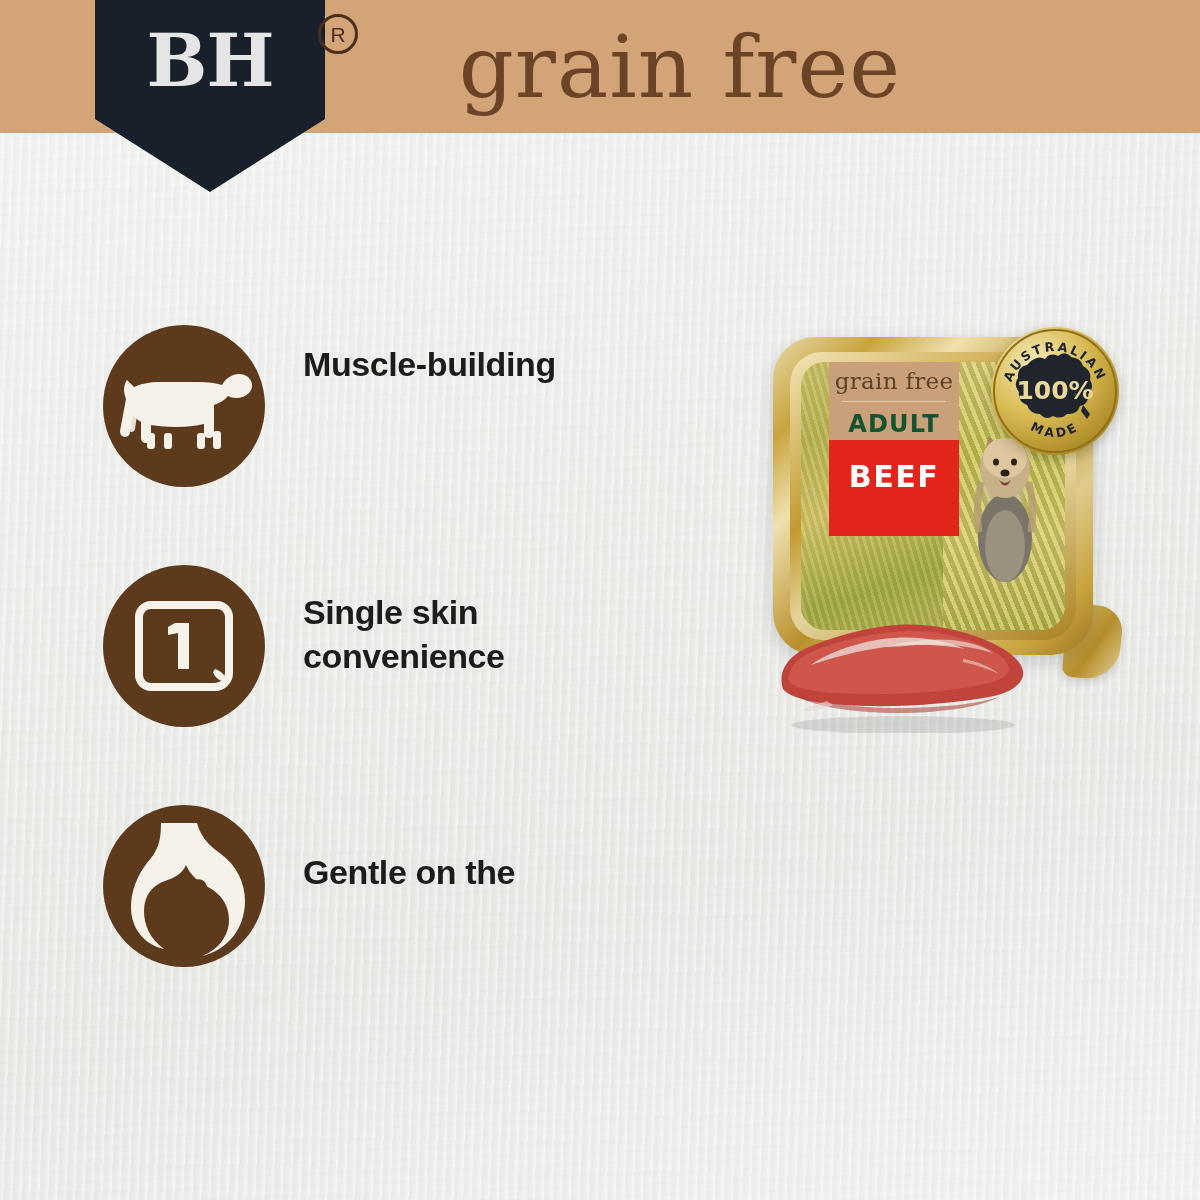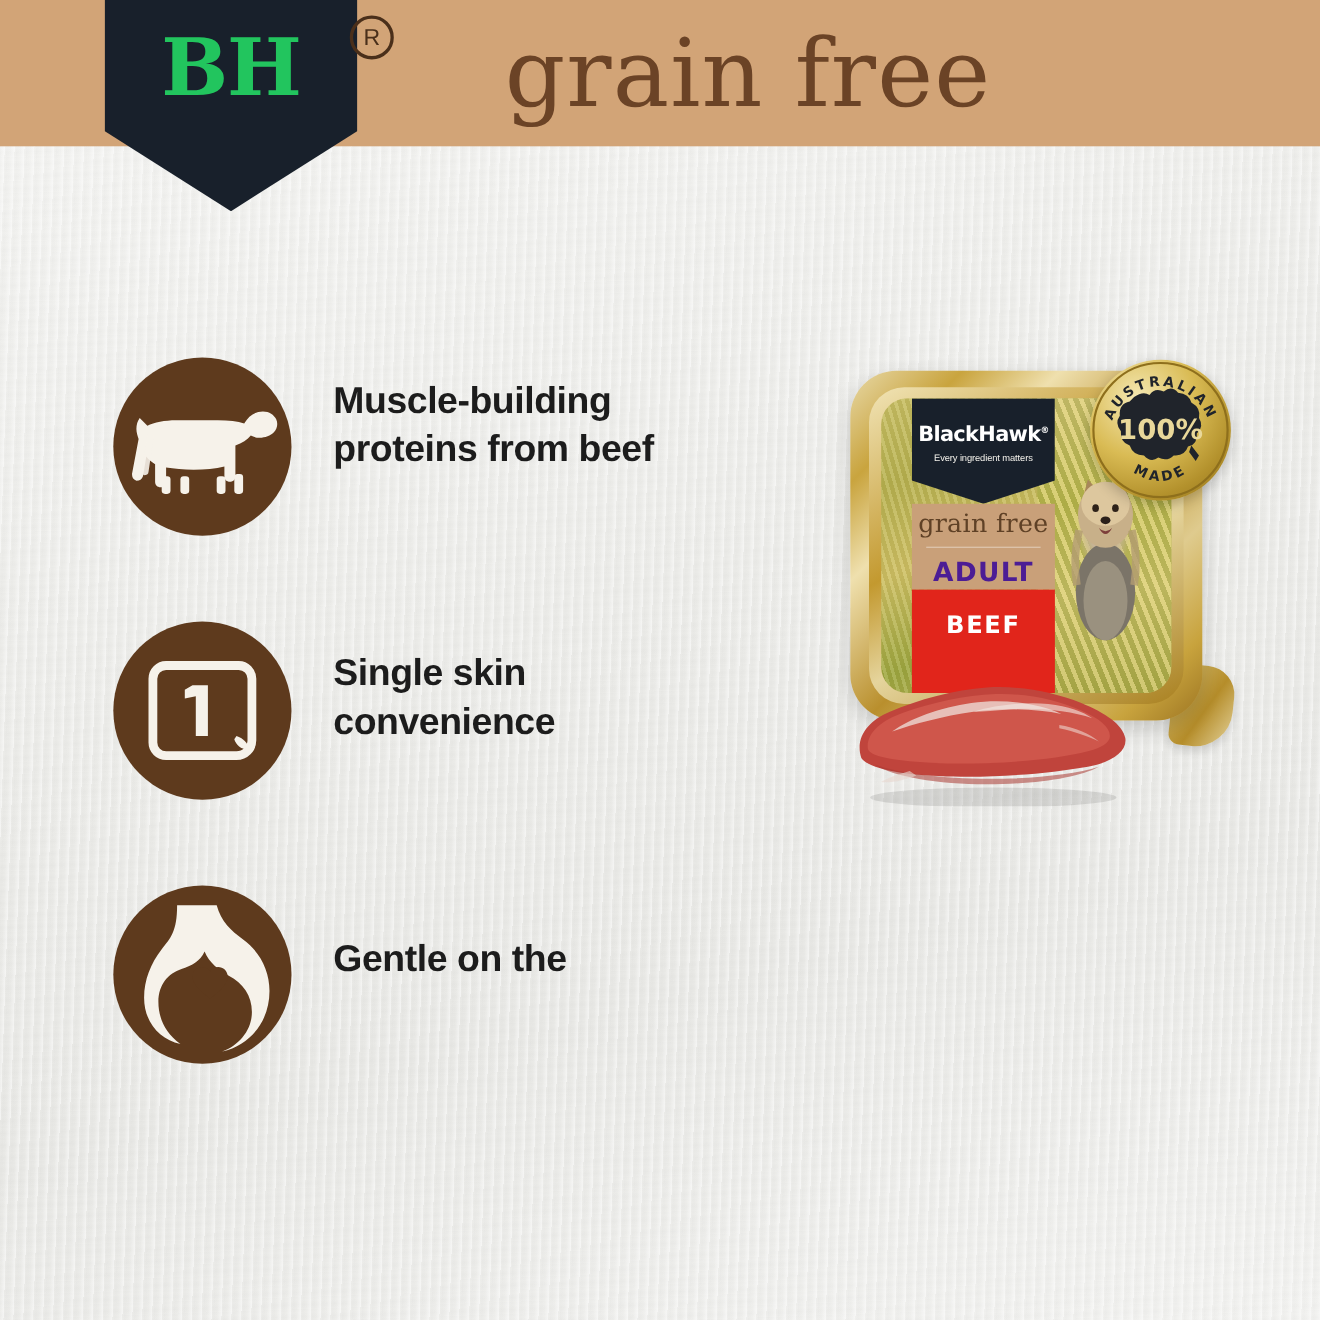--- a/index.html
+++ b/index.html
@@ -27,21 +27,21 @@
   }
   .shield{
     position:absolute;left:95px;top:0;width:230px;height:192px;
     background:#18202b;
     clip-path:polygon(0 0,100% 0,100% 62%,50% 100%,0 62%);
   }
   .shield-txt{
     position:absolute;left:0;top:0;width:230px;height:122px;
     display:flex;align-items:center;justify-content:center;
     font-family:"DejaVu Serif",serif;font-weight:700;
-    font-size:72px;color:#22c55e;letter-spacing:-1px;line-height:1;
+    font-size:72px;color:#e5e5e5;letter-spacing:-1px;line-height:1;
   }
   .reg-mark{
     position:absolute;left:318px;top:14px;
     width:34px;height:34px;border:3px solid #4a2f1a;border-radius:50%;
     display:flex;align-items:center;justify-content:center;
     font-family:"Liberation Sans",sans-serif;font-size:21px;color:#4a2f1a;
     line-height:1;font-weight:400;
   }
   
   .features{position:absolute;left:103px;top:325px;width:640px;}
@@ -119,29 +119,29 @@
     width:130px;height:78px;background:#c9a079;
     display:flex;flex-direction:column;align-items:center;justify-content:flex-start;
   }
   .gf{
     font-family:"DejaVu Serif",serif;font-size:23px;color:#5f4126;
     line-height:1;margin-top:8px;letter-spacing:.3px;
   }
   .lab-rule{width:104px;height:1px;background:rgba(255,255,255,.45);margin:8px 0 0;}
   .adult{
     font-family:"DejaVu Sans",sans-serif;font-weight:700;
-    font-size:24px;color:#4c1d95;letter-spacing:1.2px;line-height:1;margin-top:10px;
+    font-size:24px;color:#14532d;letter-spacing:1.2px;line-height:1;margin-top:10px;
   }
   .lab-red{
     width:130px;height:96px;background:#e1251b;
     display:flex;align-items:flex-start;justify-content:center;
   }
   .beef{
     font-family:"DejaVu Sans",sans-serif;font-weight:700;
-    font-size:22px;color:#fff;letter-spacing:1.5px;line-height:1;margin-top:22px;text-align:right;
+    font-size:30px;color:#fff;letter-spacing:1.5px;line-height:1;margin-top:22px;text-align:right;
   }
   
   .badge{
     position:absolute;left:246px;top:2px;width:128px;height:128px;border-radius:50%;
     background:radial-gradient(circle at 34% 28%,#f5e9b4 0%,#d9bb54 42%,#b3912c 72%,#8e6f1c 100%);
     box-shadow:0 4px 12px rgba(0,0,0,.22);
   }
   .badge svg{display:block;width:128px;height:128px;}
   
   .meat{position:absolute;left:20px;top:278px;width:272px;height:130px;}
@@ -172,21 +172,20 @@
             <path d="M37 70 l-5 34 c0 2-2 3-4 3 c-2-1-3-2-2-4 l5-33 z" opacity=".9"></path>
             <rect x="44" y="108" width="8" height="16" rx="3"></rect>
             <rect x="61" y="108" width="8" height="16" rx="3"></rect>
             <rect x="94" y="108" width="8" height="16" rx="3"></rect>
             <rect x="110" y="106" width="8" height="18" rx="3"></rect>
           </g>
         </svg>
       </div>
       <div class="feat-text">
         <div>Muscle-building</div>
-        <div>proteins from beef</div>
       </div>
     </div>
 
     <div class="feat">
       <div class="feat-icon">
         <svg viewBox="0 0 162 162" xmlns="http://www.w3.org/2000/svg">
           <path d="M48 40 h66 a12 12 0 0 1 12 12 v56 a14 14 0 0 1-14 14 h-64 a12 12 0 0 1-12-12 v-58 a12 12 0 0 1 12-12 z" fill="none" stroke="#f6f2ea" stroke-width="8"></path>
           <path d="M112 104 c6 2 10 6 12 12 c-7 1-12-3-14-9 z" fill="#f6f2ea"></path>
           <path d="M72 58 l14 0 l0 46 l-11 0 l0-36 l-10 2 l0-8 z" fill="#f6f2ea"></path>
         </svg>
@@ -229,24 +228,20 @@
                 <ellipse cx="35" cy="52" rx="3" ry="3.5" fill="#2e2219"></ellipse>
                 <ellipse cx="53" cy="52" rx="3" ry="3.5" fill="#2e2219"></ellipse>
                 <ellipse cx="44" cy="63" rx="4.5" ry="3.5" fill="#2a201a"></ellipse>
                 <path d="M38 70 q6 11 12 0 q-6 6-12 0z" fill="#7d3f3a"></path>
                 <path d="M20 72 q-6 26 -2 50" stroke="#b39c72" stroke-width="7" fill="none" opacity=".8"></path>
                 <path d="M68 72 q6 26 2 50" stroke="#b39c72" stroke-width="7" fill="none" opacity=".8"></path>
               </svg>
             </div>
 
             <div class="label">
-              <div class="lab-navy">
-                <div class="brand"><span>BlackHawk</span><sup>®</sup></div>
-                <div class="tagline">Every ingredient matters</div>
-              </div>
               <div class="lab-tan">
                 <div class="gf">grain free</div>
                 <div class="lab-rule"></div>
                 <div class="adult">ADULT</div>
               </div>
               <div class="lab-red">
                 <div class="beef">BEEF</div>
               </div>
             </div>
 

